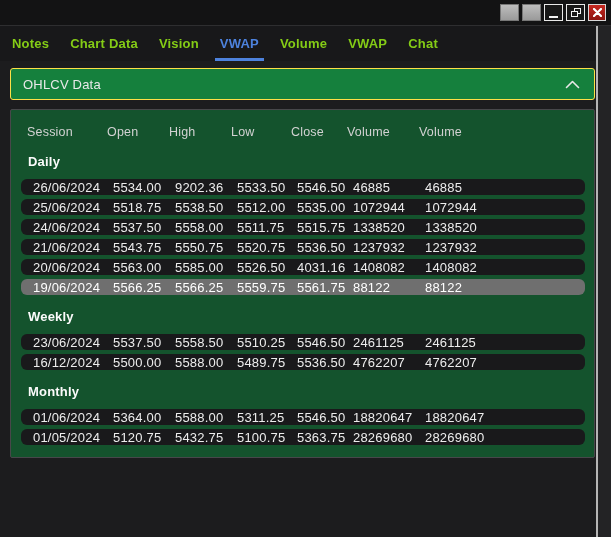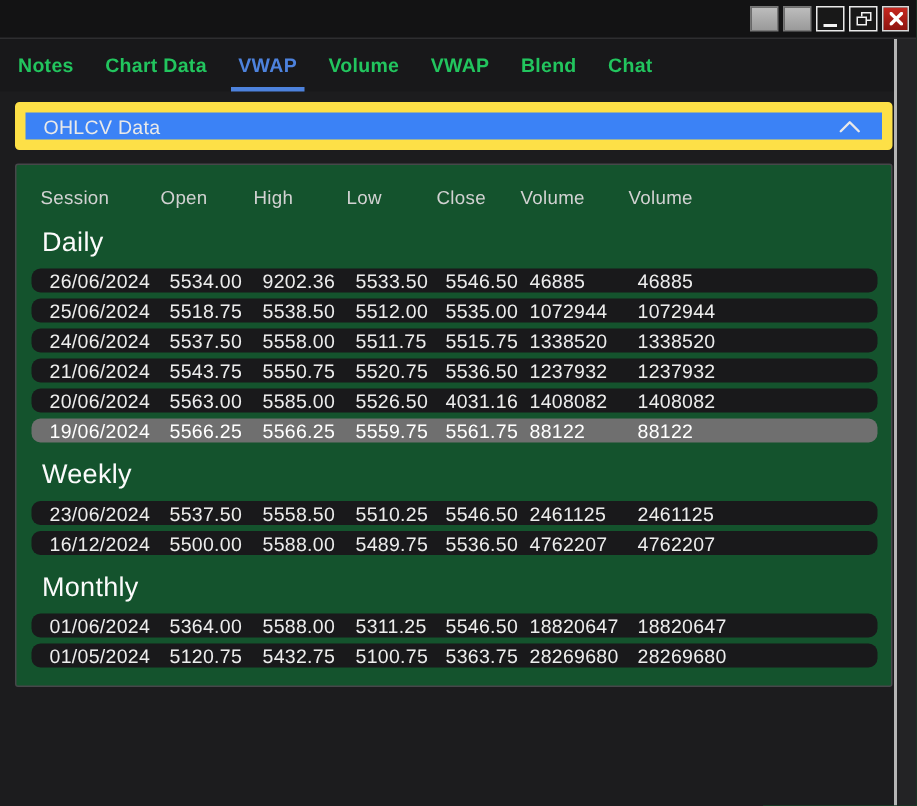--- a/index.html
+++ b/index.html
@@ -24,51 +24,51 @@
   .restore-glyph .sq1 { position:absolute; right:0; top:0; width:7px; height:6px; border:1px solid #f2f2f2; }
   .restore-glyph .sq2 { position:absolute; left:0; bottom:0; width:7px; height:6px; border:1px solid #f2f2f2; background:#181818; }
 
   
   .tabbar {
     height:35px; background:#18181a; display:flex; align-items:stretch;
     padding-left:7px; gap:11px; position:relative;
   }
   .tab {
     display:flex; align-items:center; padding:0 5px; font-size:13px;
-    font-weight:700; color:#22c55e; letter-spacing:.2px; position:relative; cursor:pointer;
+    font-weight:700; color:#84cc16; letter-spacing:.2px; position:relative; cursor:pointer;
   }
   .tab.active { color:var(--accent); }
   .tab.active::after {
     content:""; position:absolute; left:0; right:0; bottom:0; height:3px;
     background:var(--accent);
   }
 
   
   .content { padding:7px 16px 0 10px; }
 
   .section-header {
-    height:32px; background:#3b82f6; border:7px solid #fde047; border-radius:3px;
+    height:32px; background:#15803d; border:1px solid #fde047; border-radius:3px;
     display:flex; align-items:center; justify-content:space-between;
     padding:0 14px 0 12px; margin-bottom:9px; cursor:pointer;
   }
   .section-header .title { font-size:13px; color:#e9e9e9; letter-spacing:.2px; }
   .chev { display:flex; align-items:center; }
 
   .table-panel {
     background:#14532d; border:1px solid #47474a; border-radius:2px;
     padding:13px 0 8px 0;
   }
   .col-headers {
     display:grid; grid-template-columns:80px 62px 62px 60px 56px 72px auto;
     padding-left:16px; height:17px; align-items:center;
     font-size:12.5px; color:#d2d2d2; letter-spacing:.2px;
   }
   .sec-label {
     height:15px; line-height:15px; margin:14px 0 10px 17px;
-    font-size:18px; font-weight:400; color:#fbfbfb; letter-spacing:.2px;
+    font-size:13px; font-weight:700; color:#fbfbfb; letter-spacing:.2px;
   }
   .sec-label:first-of-type { margin-top:15px; }
   .row {
     display:grid; grid-template-columns:80px 62px 62px 60px 56px 72px auto;
     align-items:center; height:16px; background:#19191b; border-radius:6px;
     margin:0 9px 4px 10px; padding-left:12px;
     font-size:13px; color:#ededed; letter-spacing:.2px; cursor:pointer;
   }
   .row.selected { background:var(--selected); color:#ffffff; }
   .cell { white-space:nowrap; }
@@ -95,24 +95,24 @@
   <div class="winbtn close">
     <svg width="9" height="9" viewBox="0 0 9 9">
         <path d="M1 1 L8 8 M8 1 L1 8" stroke="#ffffff" stroke-width="2.2" stroke-linecap="round"></path>
       </svg>
   </div>
 </div>
 
 <div class="tabbar">
     <div class="tab">Notes</div>
     <div class="tab">Chart Data</div>
+    <div class="tab">Vision</div>
     <div class="tab active">VWAP</div>
     <div class="tab">Volume</div>
     <div class="tab">VWAP</div>
-    <div class="tab">Blend</div>
     <div class="tab">Chat</div>
   </div>
 
 <div class="content">
   <div class="section-header">
     <span class="title">OHLCV Data</span>
     <span class="chev">
       <svg width="15" height="9" viewBox="0 0 15 9">
           <polyline points="1.5,7.5 7.5,1.5 13.5,7.5" stroke="#e8e8e8" stroke-width="1.6" fill="none" stroke-linecap="round" stroke-linejoin="round"></polyline>
         </svg>

